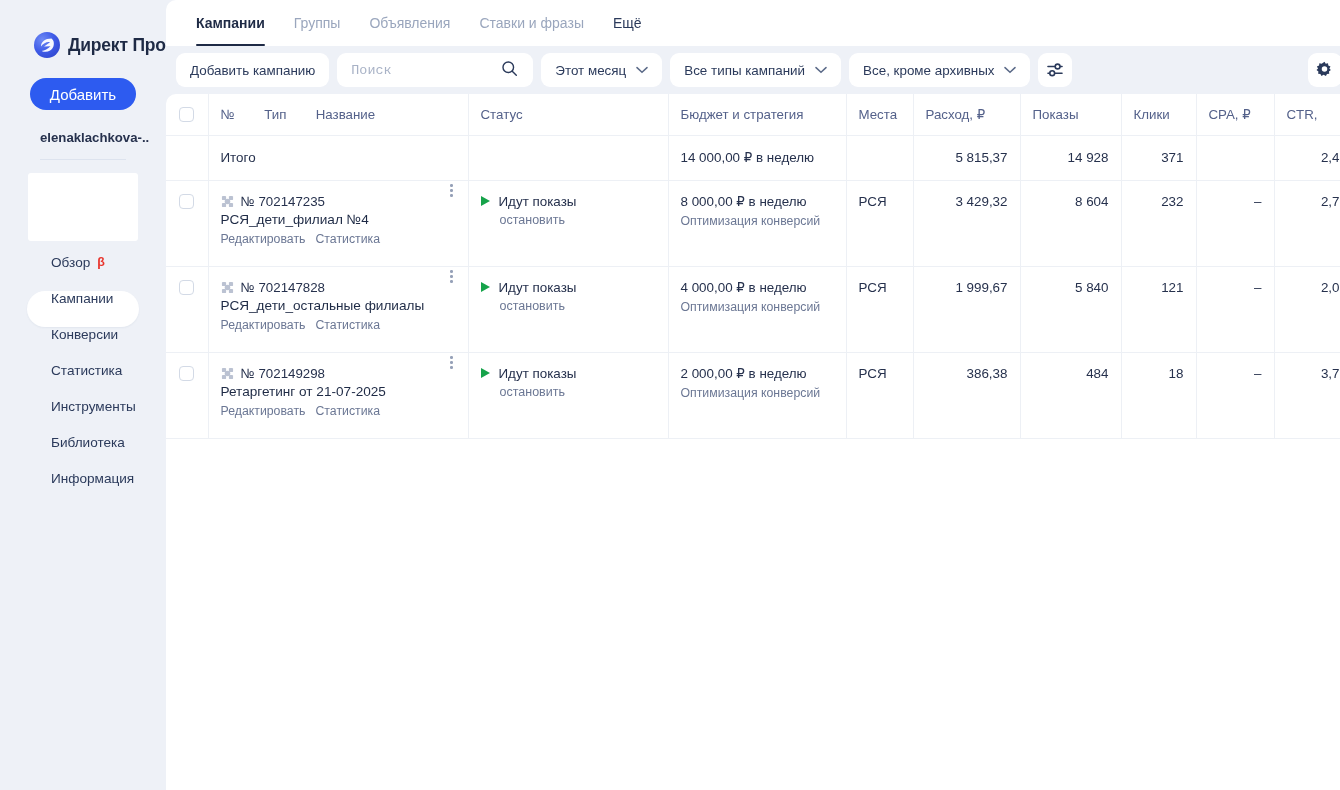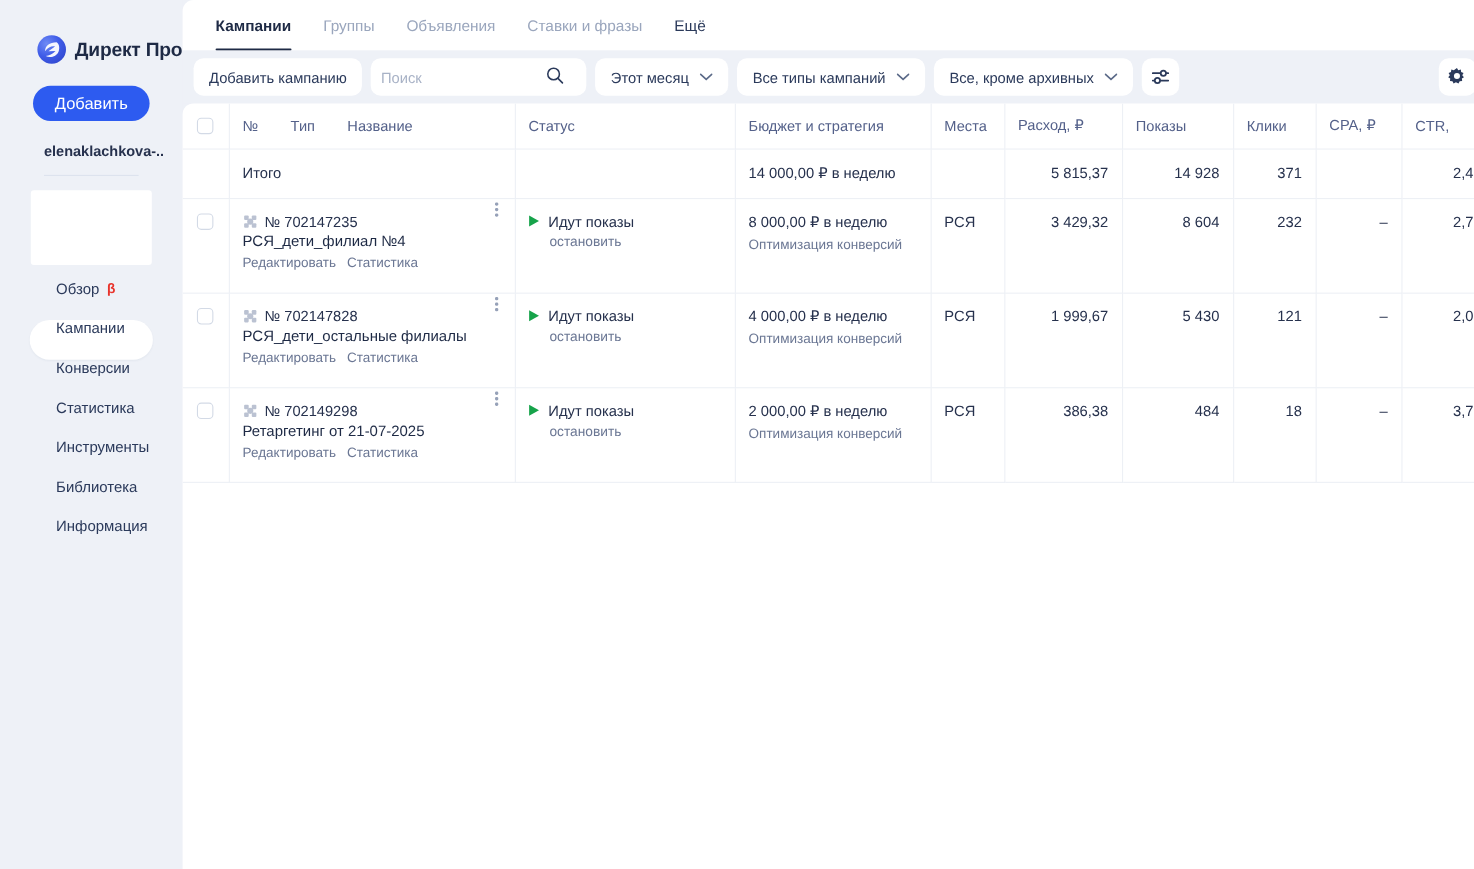--- a/index.html
+++ b/index.html
@@ -115,22 +115,23 @@
     position: relative;
   }
   .pill {
     height: 34px; background: #fff; border-radius: 9px;
     display: flex; align-items: center;
     padding: 0 14px; font-size: 13.4px; color: #2b3a5b;
     cursor: pointer; white-space: nowrap; border: none;
     font-family: inherit;
   }
   .pill.search {
-    width: 196px; padding: 0 20px 0 14px; justify-content: flex-end;
+    width: 196px; padding: 0 20px 0 14px; justify-content: space-between;
     cursor: text;
+    font-family: Liberation Mono, monospace;
   }
   .pill.search input {
     border: none; outline: none; background: transparent;
     font-family: inherit; font-size: 13.4px; color: #2b3a5b;
     width: 150px; padding: 0;
   }
   .pill.search input::placeholder { color: #a8b2c6; }
   .pill .chev {
     margin-left: 10px; color: #5b6a88; display: inline-flex;
   }
@@ -471,21 +472,21 @@
                 <span>Идут показы</span>
               </div>
               <div class="status-sub">остановить</div>
             </td>
             <td>
               <div class="budget-main">4 000,00 ₽ в неделю</div>
               <div class="budget-sub">Оптимизация конверсий</div>
             </td>
             <td>РСЯ</td>
             <td class="num">1 999,67</td>
-            <td class="num">5 430</td>
+            <td class="num">5 840</td>
             <td class="num">121</td>
             <td class="num dash">–</td>
             <td class="num">2,0</td>
           </tr>
 
           <tr class="camp">
             <td class="c-check">
               <span class="cb"></span>
             </td>
             <td class="name-cell">

